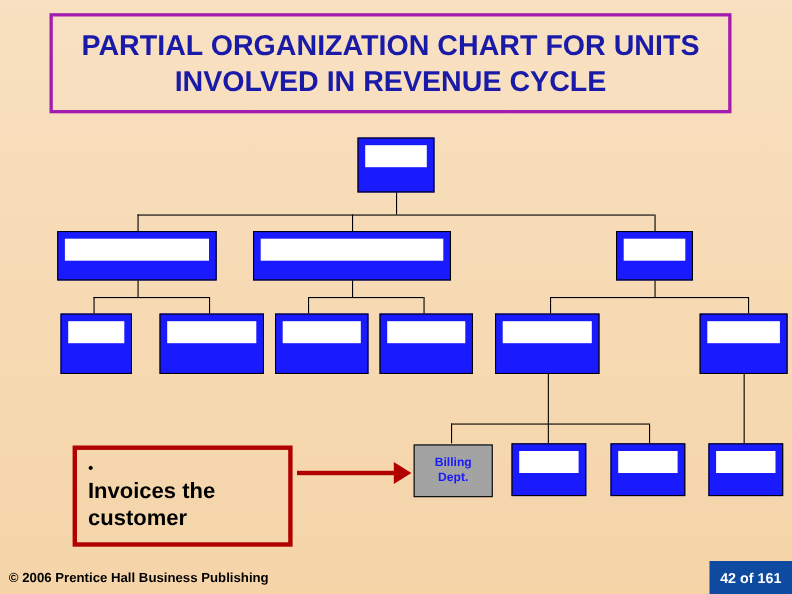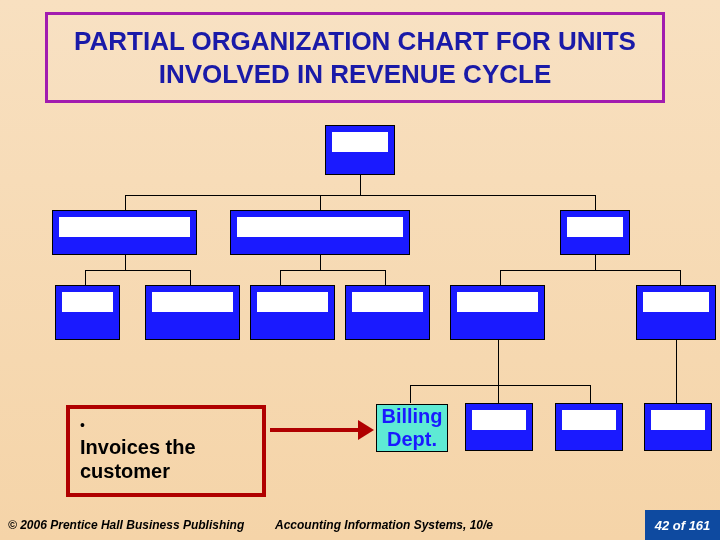--- a/index.html
+++ b/index.html
@@ -80,42 +80,41 @@
     border-left: 16px solid #b00000;
     border-top: 10px solid transparent;
     border-bottom: 10px solid transparent;
   }
   .billing {
     position: absolute;
     left: 376px;
     top: 404px;
     width: 72px;
     height: 48px;
-    background: #5eead4;
+    background: #a3a3a3;
     border: 1px solid #000;
     color: #1a1aff;
     font-weight: bold;
-    font-size: 20px;
+    font-size: 11px;
     line-height: 1.15;
     display: flex;
     align-items: center;
     justify-content: center;
     text-align: center;
   }
   .footer {
     position: absolute;
     left: 0;
     bottom: 0;
     width: 720px;
     height: 30px;
     display: flex;
     align-items: center;
     font-size: 12px;
     font-weight: bold;
-    font-style: italic;
   }
   .footer .copy { padding-left: 8px; width: 275px; }
   .footer .book { width: 250px; }
   .footer .auth { width: 120px; }
   .footer .pg {
     margin-left: auto;
     width: 75px;
     height: 30px;
     background: #0e4aa0;
     color: #fff;
@@ -219,15 +218,14 @@
 
 <div class="billing">
   <div>
     <span>Billing</span><br>
     <span>Dept.</span>
   </div>
 </div>
 
 <div class="footer">
   <div class="copy">© 2006 Prentice Hall Business Publishing</div>
-  <div class="book">Accounting Information Systems, 10/e</div>
   <div class="pg">42 of 161</div>
 </div>
 
 </body></html>

